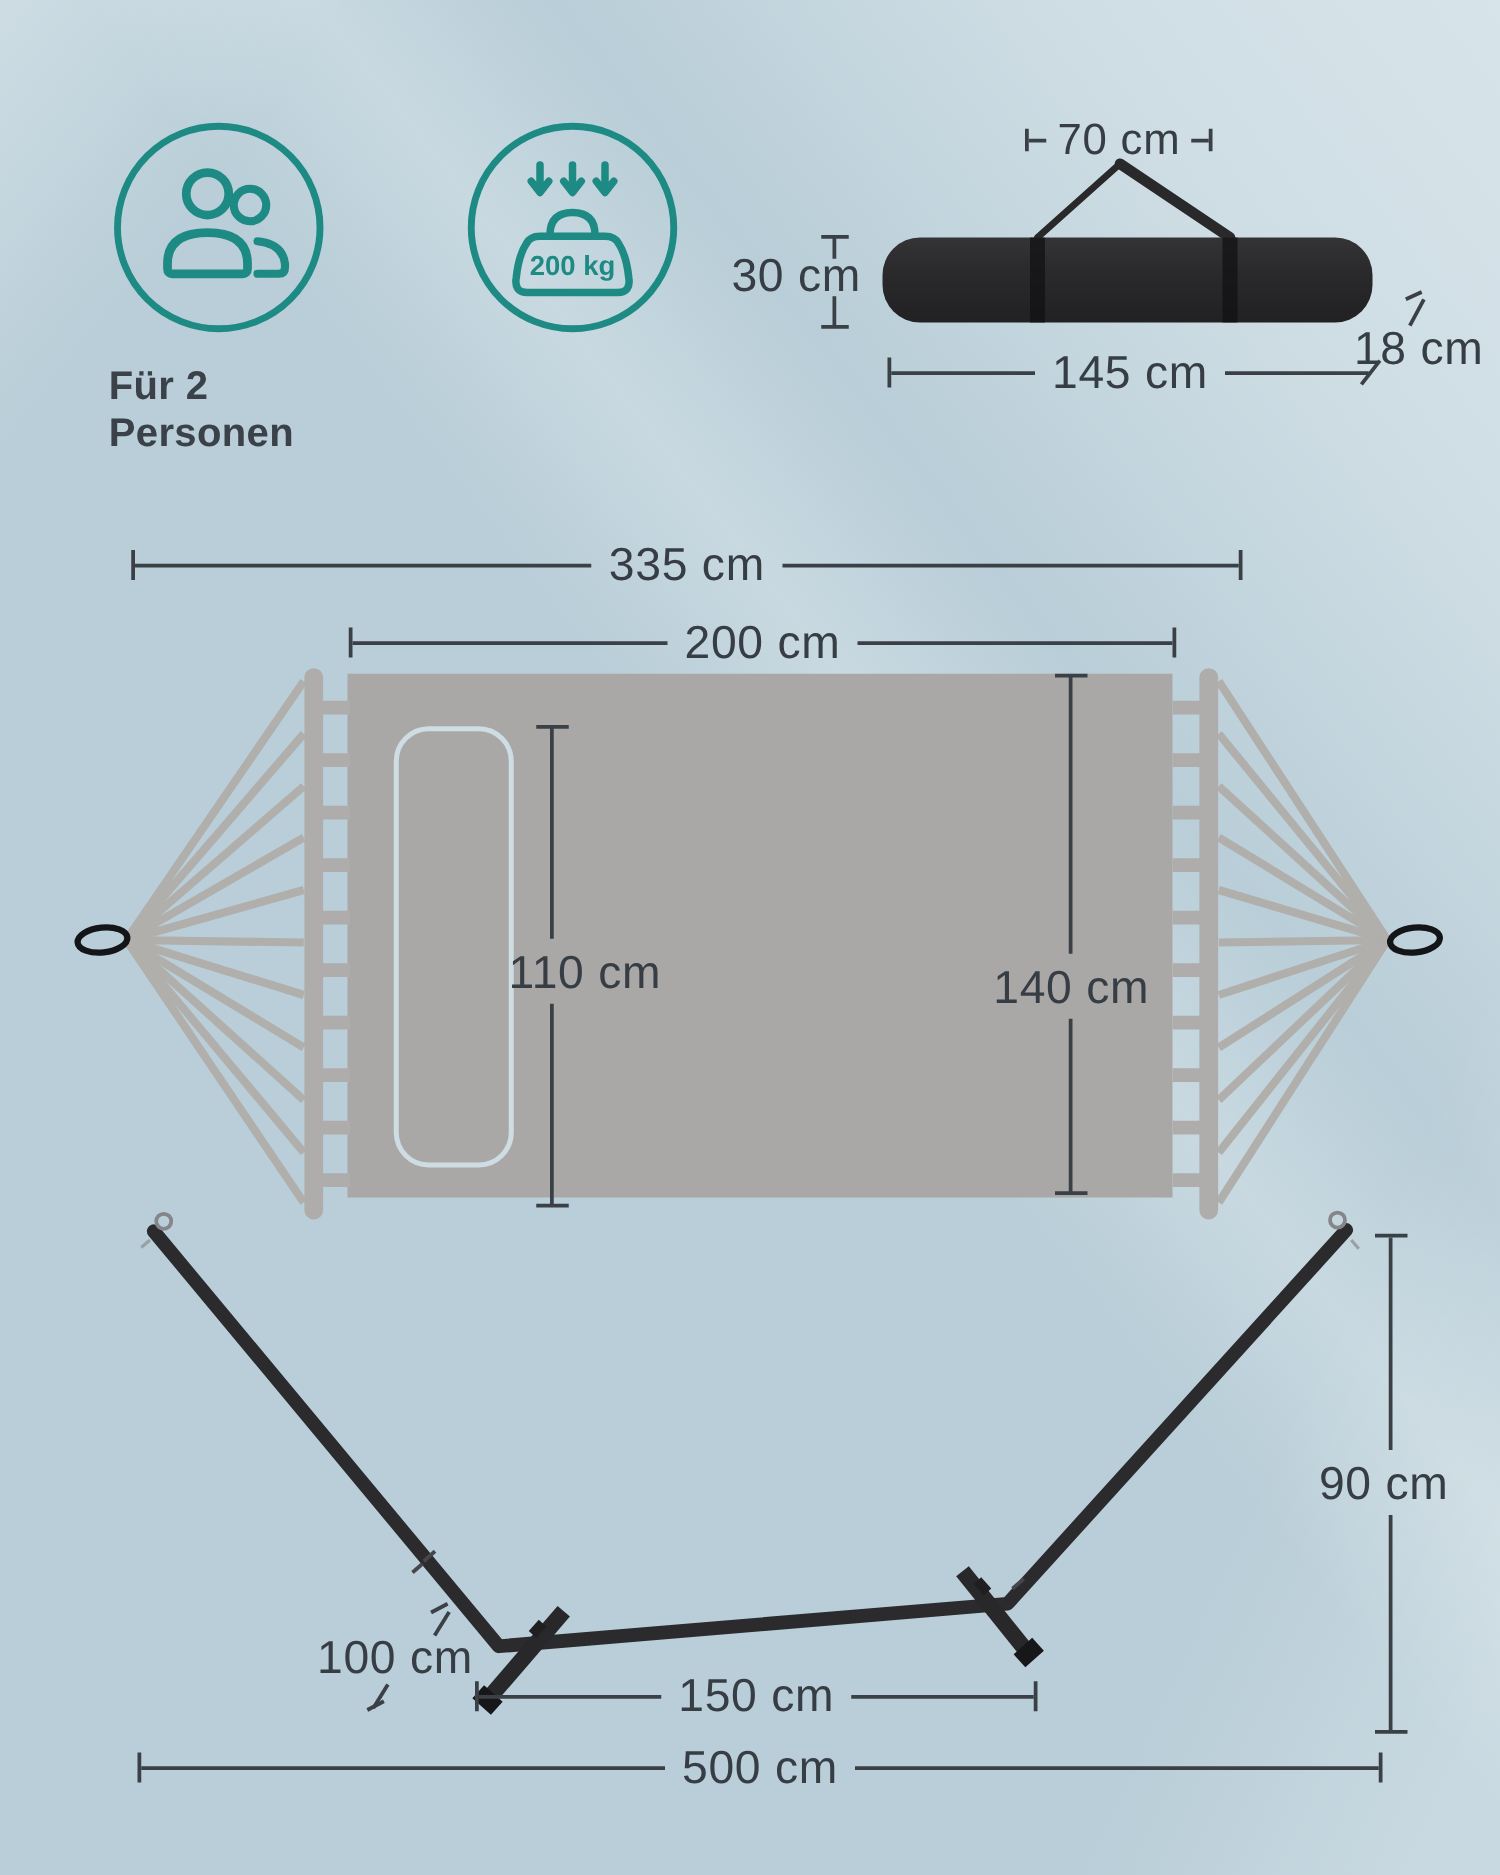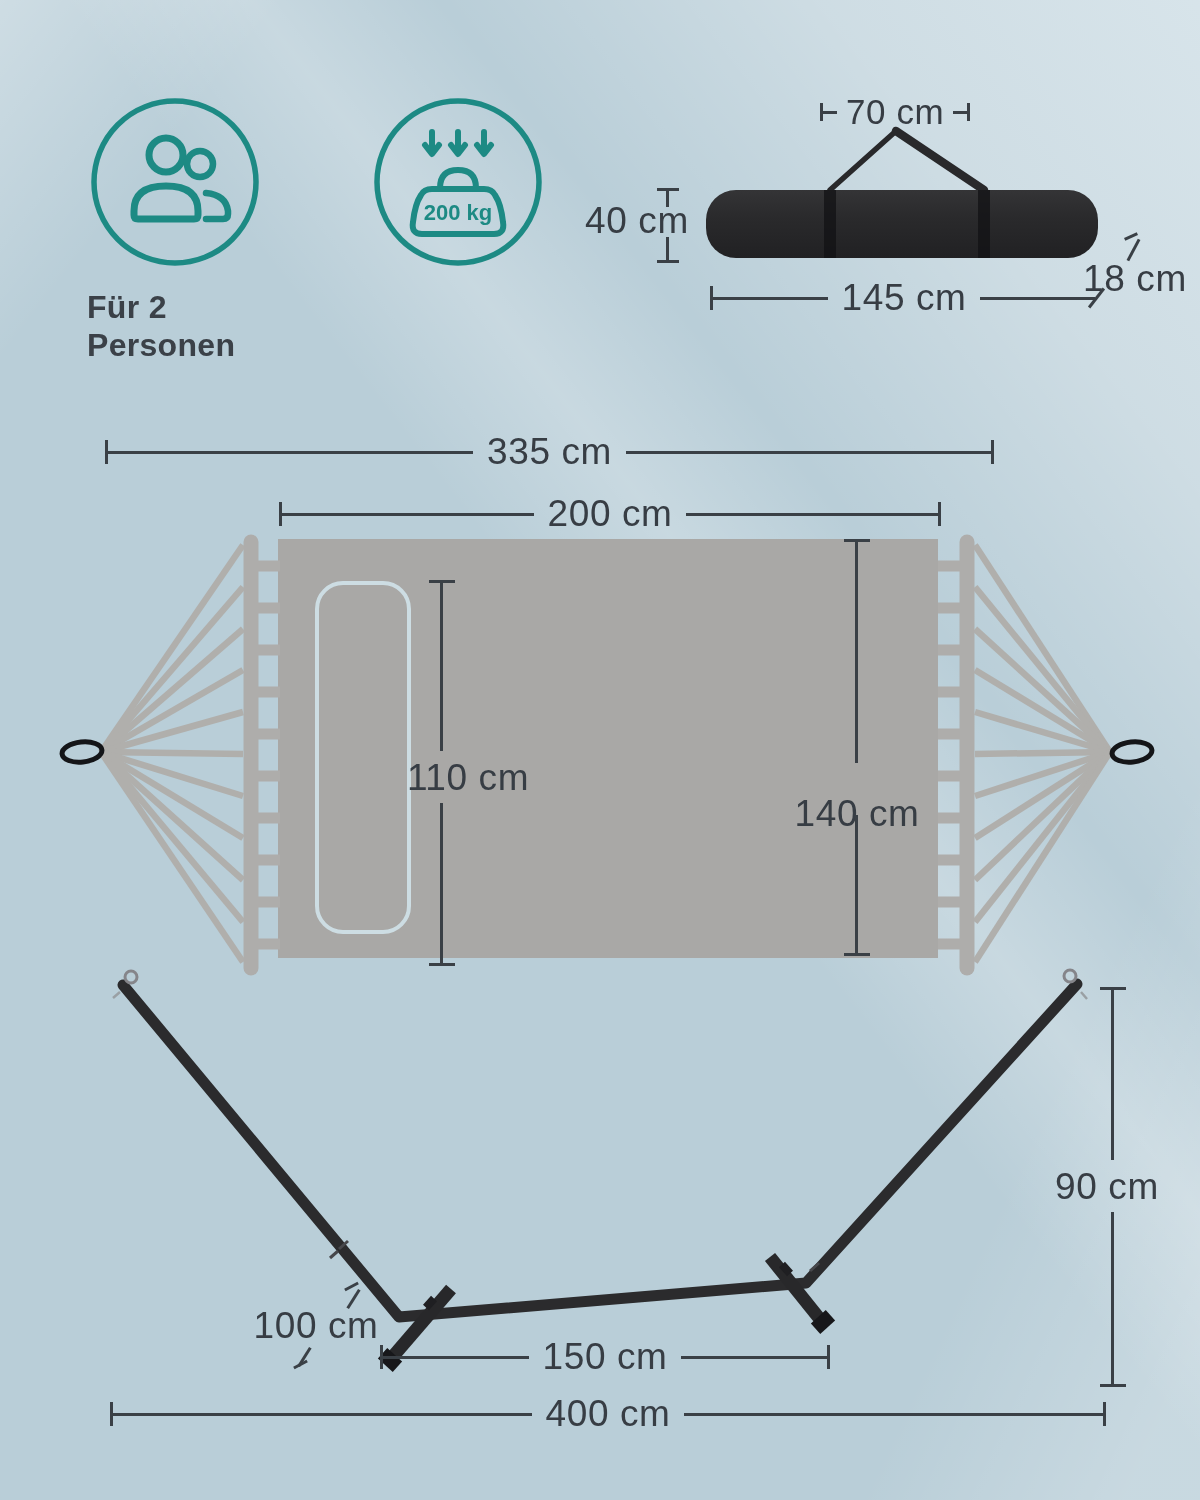--- a/index.html
+++ b/index.html
@@ -87,21 +87,21 @@
   </div>
 
   <div class="dimh" style="left:820px;top:97px;width:166px;height:30px;text-align:center;">
     <div class="tick sm"></div>
     <div class="hseg fix"></div>
     <div class="dimlabel sm">70 cm</div>
     <div class="hseg fix"></div>
     <div class="tick sm"></div>
   </div>
 
-  <div class="vlabel" style="left:572px;top:200px;width:130px;">40 cm</div>
+  <div class="vlabel" style="left:572px;top:200px;width:130px;">30 cm</div>
   <div class="vcap" style="left:657px;top:188px;width:22px;"></div>
   <div class="vseg" style="left:666px;top:190px;height:17px;"></div>
   <div class="vseg" style="left:666px;top:237px;height:23px;"></div>
   <div class="vcap" style="left:657px;top:260px;width:22px;"></div>
 
   <div class="dimh" style="left:710px;top:285px;width:388px;height:26px;">
     <div class="tick"></div>
     <div class="hseg"></div>
     <div class="dimlabel">145 cm</div>
     <div class="hseg"></div>
@@ -192,21 +192,21 @@
   </svg>
 
   <div class="vcap" style="left:429px;top:580px;"></div>
   <div class="vseg" style="left:440px;top:582px;height:169px;"></div>
   <div class="vlabel" style="left:393px;top:757px;">110 cm</div>
   <div class="vseg" style="left:440px;top:803px;height:161px;"></div>
   <div class="vcap" style="left:429px;top:963px;"></div>
 
   <div class="vcap" style="left:844px;top:539px;"></div>
   <div class="vseg" style="left:855px;top:541px;height:222px;"></div>
-  <div class="vlabel" style="left:782px;top:769px;margin-top:24px;">140 cm</div>
+  <div class="vlabel" style="left:782px;top:769px;">140 cm</div>
   <div class="vseg" style="left:855px;top:815px;height:139px;"></div>
   <div class="vcap" style="left:844px;top:953px;"></div>
 
   <svg class="abs" style="left:80px;top:950px;" width="1060" height="450" viewBox="0 0 1060 450">
     <polyline points="43,35 319,367 726,333 997,34" fill="none" stroke="#2b2b2d" stroke-width="11" stroke-linejoin="round" stroke-linecap="round"></polyline>
     <line x1="371" y1="339" x2="309" y2="411" stroke="#28282a" stroke-width="13"></line>
     <rect x="-10" y="-7" width="20" height="14" transform="translate(310,410) rotate(42)" fill="#17171a"></rect>
     <line x1="690" y1="307" x2="743" y2="373" stroke="#28282a" stroke-width="13"></line>
     <rect x="-10" y="-7" width="20" height="14" transform="translate(743,372) rotate(-42)" fill="#17171a"></rect>
     <rect x="-4" y="-6" width="8" height="12" transform="translate(350,353) rotate(42)" fill="#1f1f22"></rect>
@@ -236,18 +236,18 @@
     <div class="tick"></div>
     <div class="hseg"></div>
     <div class="dimlabel">150 cm</div>
     <div class="hseg"></div>
     <div class="tick"></div>
   </div>
 
   <div class="dimh" style="left:110px;top:1401px;width:996px;height:26px;">
     <div class="tick"></div>
     <div class="hseg"></div>
-    <div class="dimlabel">400 cm</div>
+    <div class="dimlabel">500 cm</div>
     <div class="hseg"></div>
     <div class="tick"></div>
   </div>
 
 </div>
 
 </body></html>

